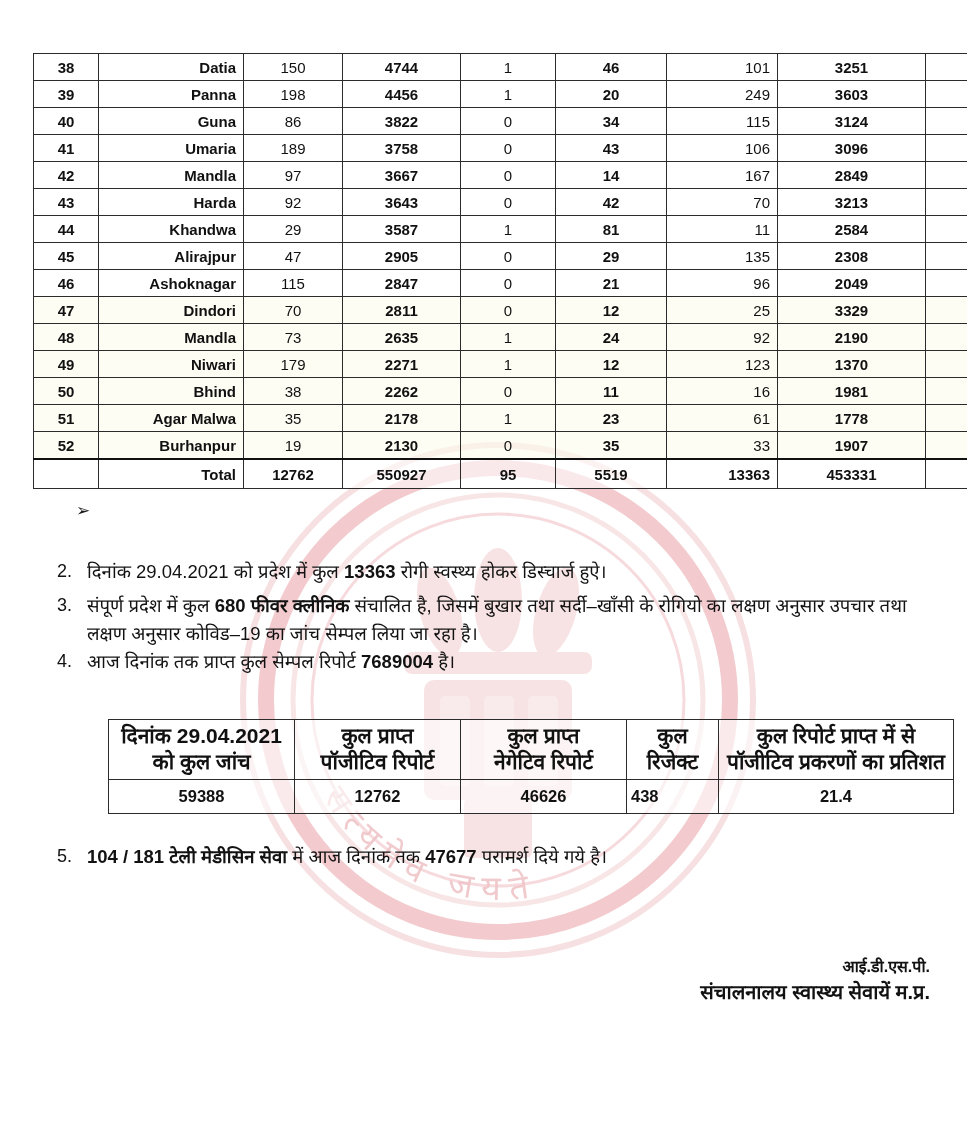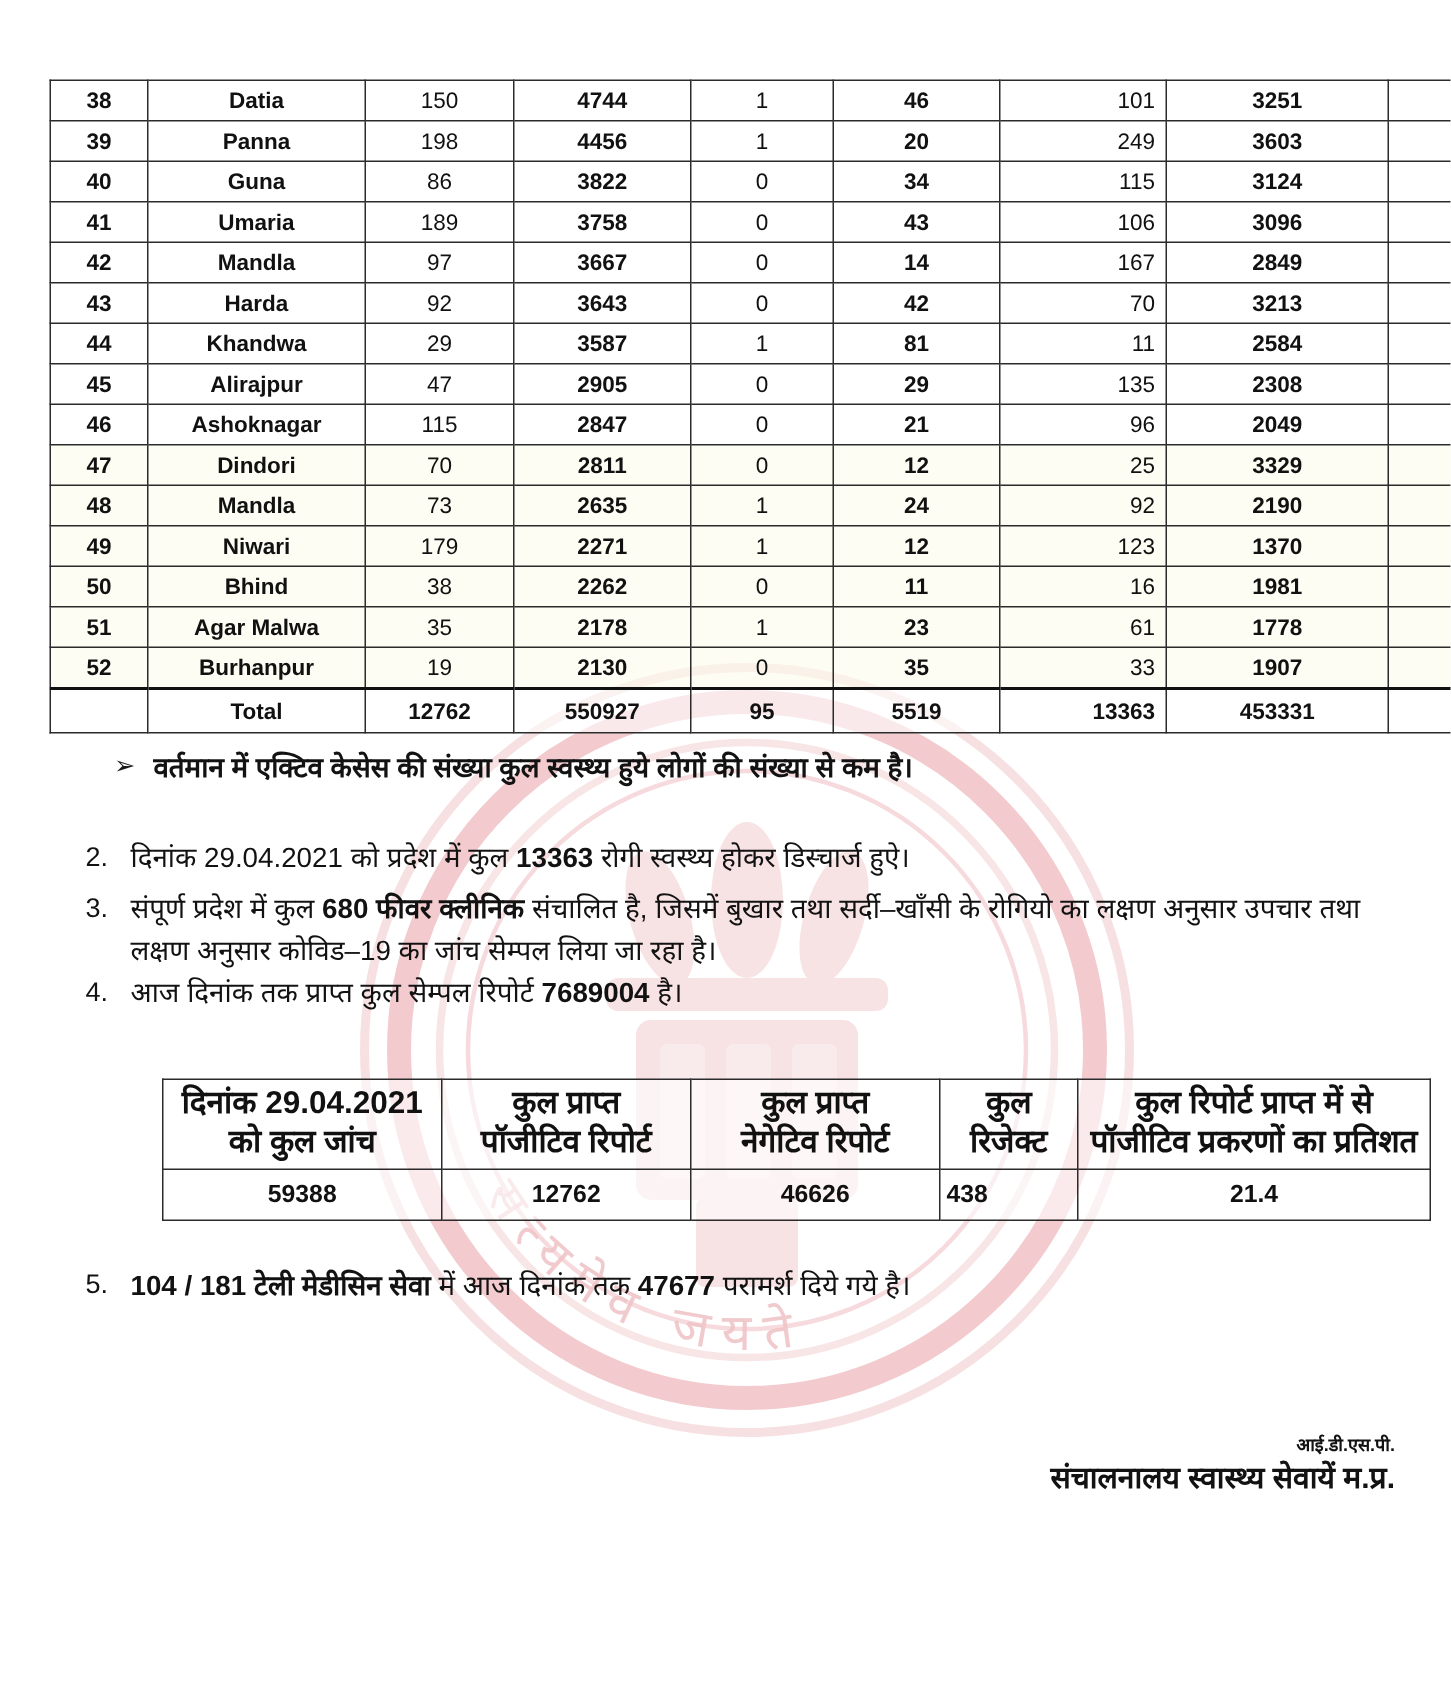--- a/index.html
+++ b/index.html
@@ -48,21 +48,21 @@
   .tbl-main td {
     border: 1px solid #2b2b2b;
     height: 26px;
     padding: 0 7px;
     line-height: 1;
     white-space: nowrap;
     background: rgba(255,255,255,0.58);
   }
   .tbl-main tr.tinted td { background: rgba(252,252,236,0.62); }
   .c-sno   { width: 50px;  text-align: center; font-weight: bold; }
-  .c-dist  { width: 130px; text-align: center;   font-weight: bold; margin-top: 40px; }
+  .c-dist  { width: 130px; text-align: right;   font-weight: bold; margin-top: 40px; }
   .c-v1    { width: 84px;  text-align: center; font-weight: normal; }
   .c-v2    { width: 103px; text-align: center; font-weight: bold; }
   .c-v3    { width: 80px;  text-align: center; font-weight: normal; }
   .c-v4    { width: 96px;  text-align: center; font-weight: bold; }
   .c-v5    { width: 96px;  text-align: right; font-weight: normal; }
   .c-v6    { width: 133px; text-align: center; font-weight: bold; }
   .c-v7    { width: 134px; text-align: center; font-weight: bold; }
 
   .tbl-main tr.total-row td {
     font-weight: bold;
@@ -153,21 +153,21 @@
 
   
   #sign {
     position: absolute;
     left: 560px;
     top: 955px;
     width: 370px;
     text-align: right;
     line-height: 1.45;
   }
-  #sign .l1 { font-size: 12px; font-weight: bold; }
+  #sign .l1 { font-size: 16px; font-weight: bold; }
   #sign .l2 { font-size: 20px; font-weight: bold; }
 </style>
 </head>
 <body>
 
 <div id="watermark">
   <svg viewBox="0 0 640 800" xmlns="http://www.w3.org/2000/svg">
     <defs>
       <path id="arcpath" d="M 120,400 A 200,200 0 0 0 520,400"></path>
     </defs>
@@ -392,21 +392,20 @@
         <td class="c-v5">13363</td>
         <td class="c-v6">453331</td>
         <td class="c-v7">92077</td>
       </tr>
 
     </tbody>
   </table>
 
   <div class="bullet-line">
     <span class="bullet-glyph">➢</span>
-    <span class="hi bullet-text">वर्तमान में एक्टिव केसेस की संख्या कुल स्वस्थ्य हुये लोगों की संख्या से कम है।</span>
   </div>
 
   <div class="num-item" id="item2">
     <span class="num-marker hi">2.</span>
     <span class="num-body hi"><span>दिनांक 29.04.2021 को प्रदेश में कुल </span><span class="bold">13363</span><span> रोगी स्वस्थ्य होकर डिस्चार्ज हुऐ।</span></span>
   </div>
 
   <div class="num-item" id="item3">
     <span class="num-marker hi">3.</span>
     <span class="num-body hi"><span>संपूर्ण प्रदेश में कुल </span><span class="bold">680 फीवर क्लीनिक</span><span> संचालित है, जिसमें बुखार तथा सर्दी–खाँसी के रोगियो का लक्षण अनुसार उपचार तथा लक्षण अनुसार कोविड–19 का जांच सेम्पल लिया जा रहा है।</span></span>

